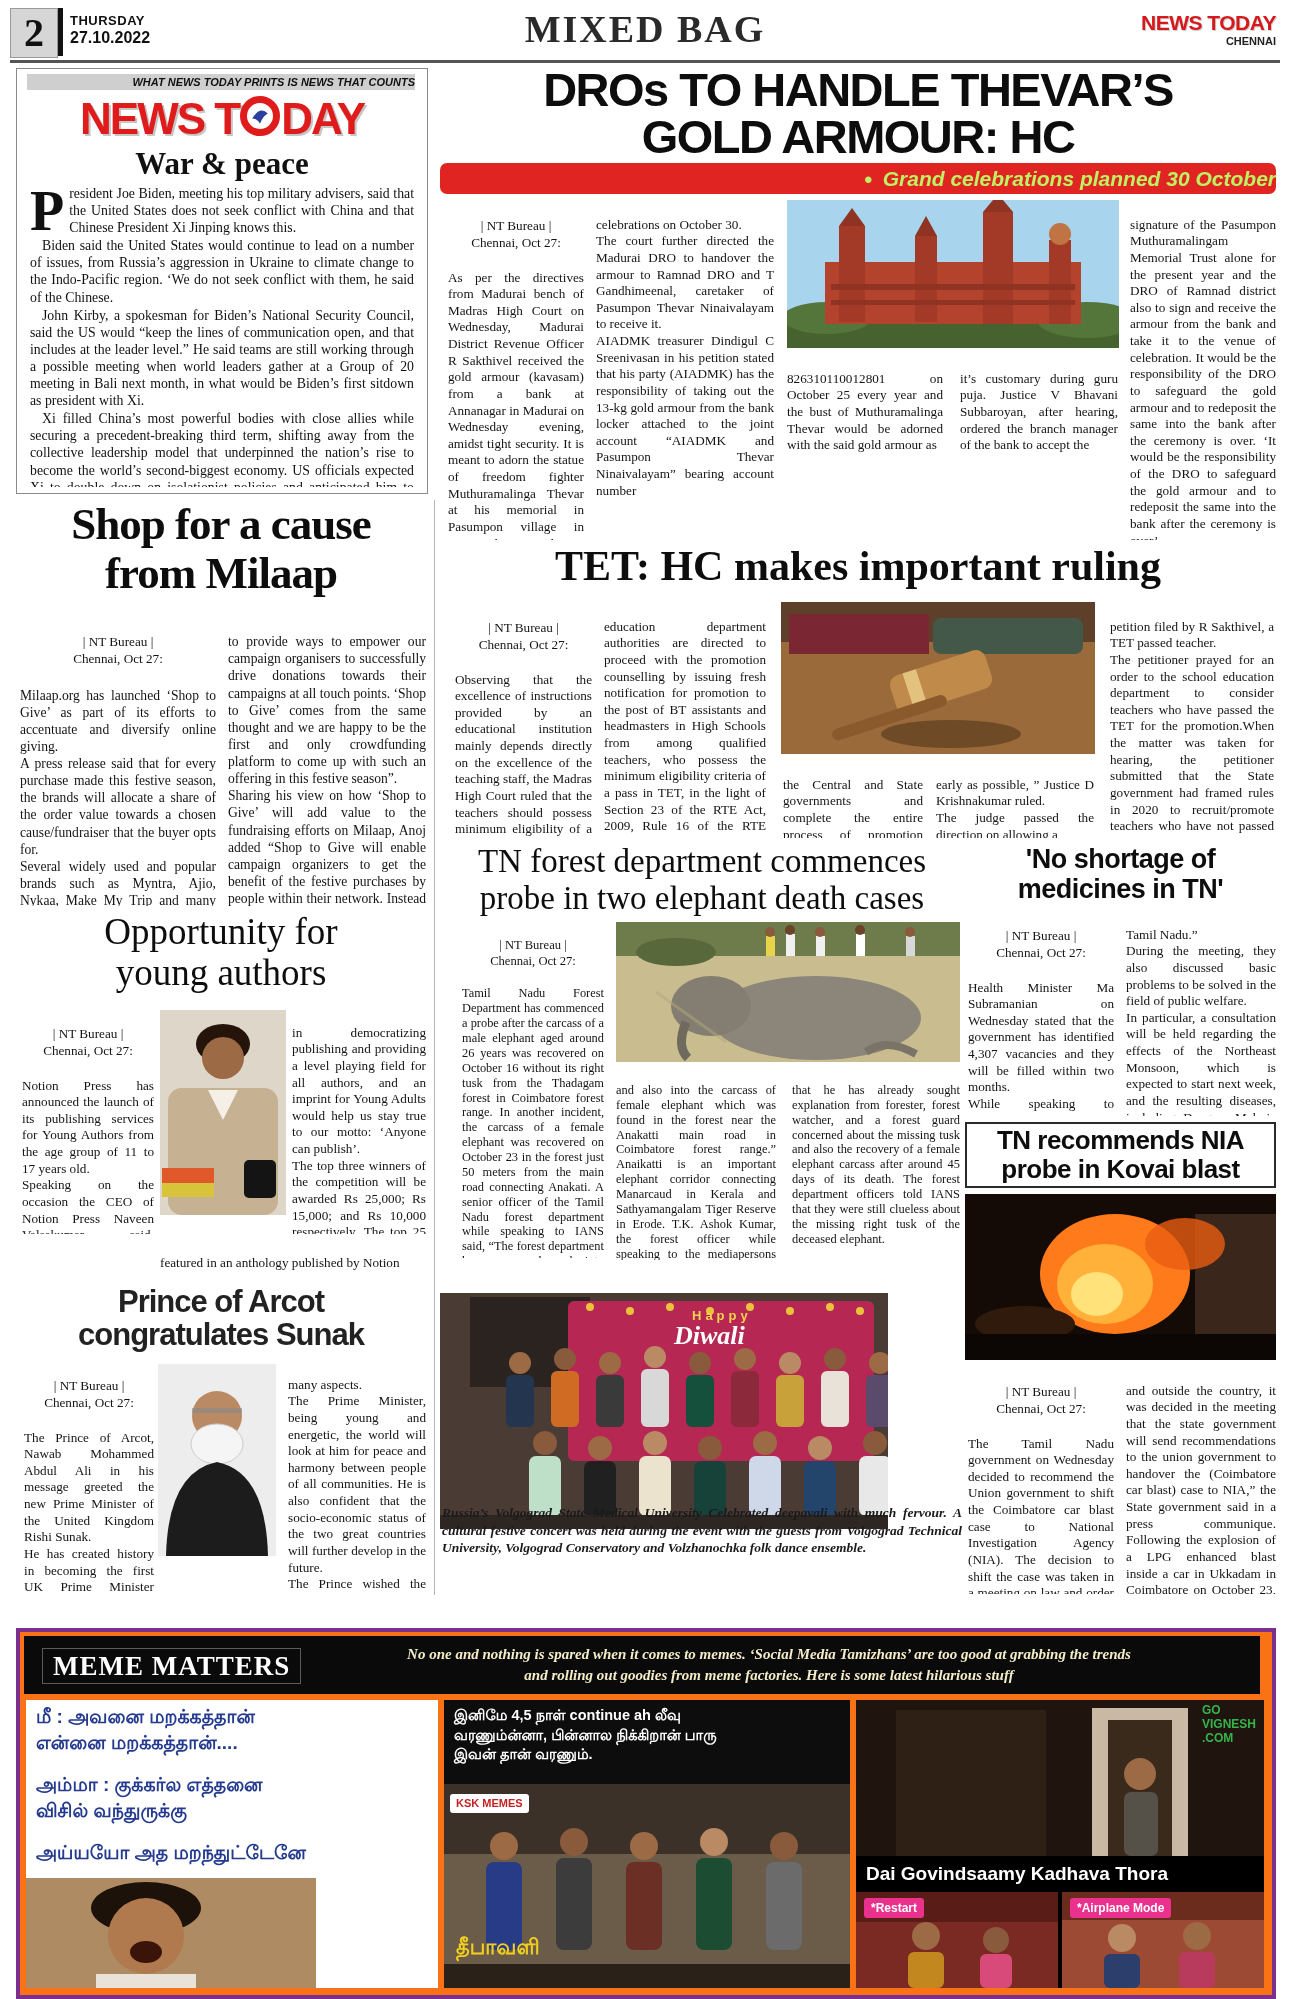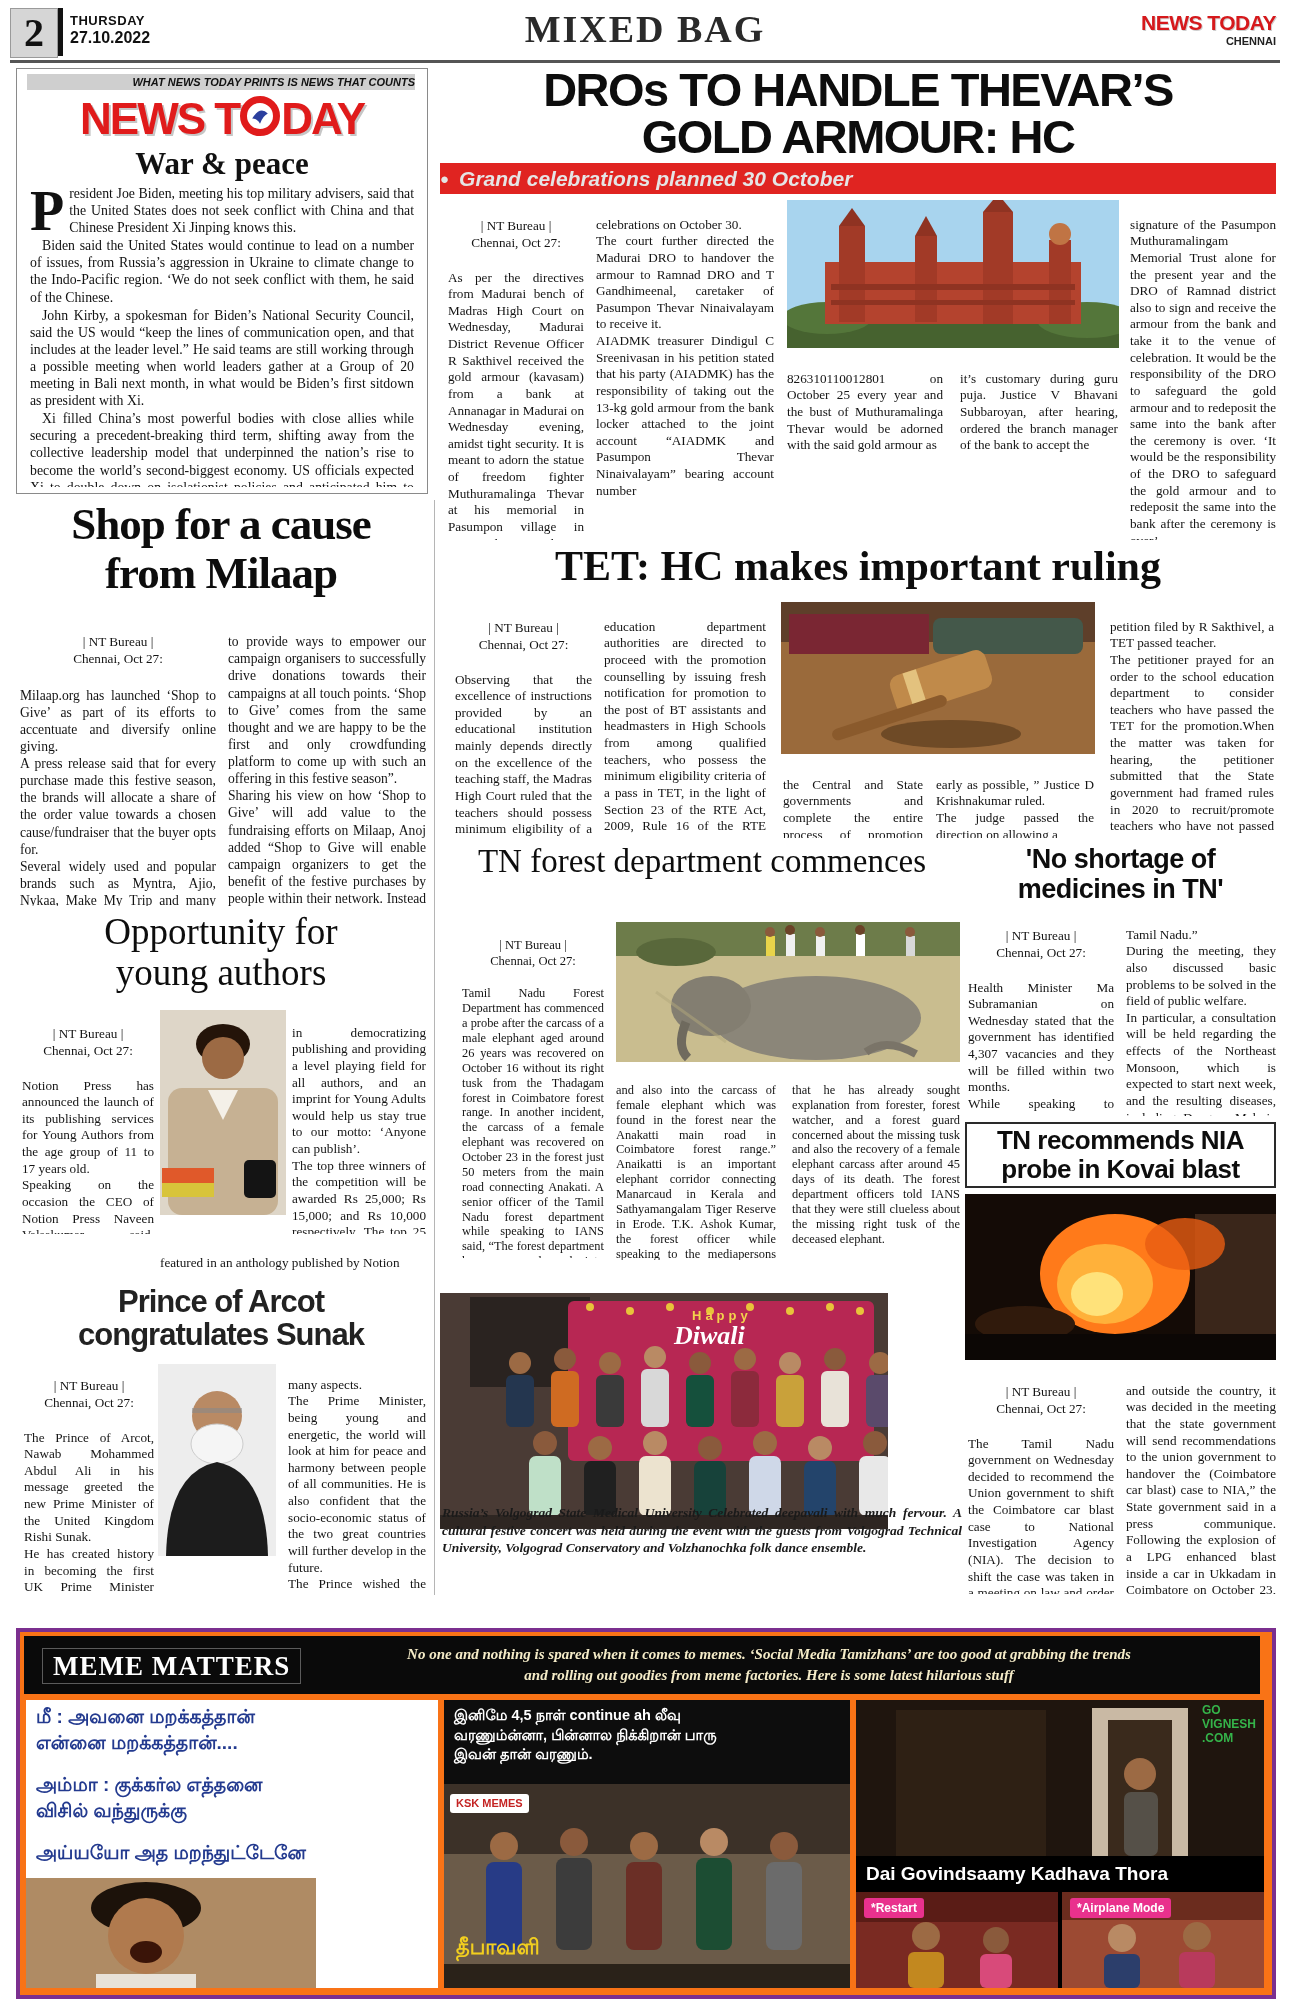--- a/index.html
+++ b/index.html
@@ -8,22 +8,22 @@
   .abs{position:absolute;}
   .col{position:absolute;overflow:hidden;font:13.2px/1.26 "Liberation Serif",serif;
        text-align:justify;white-space:pre-line;color:#141414;}
   .coltext{white-space:pre-line;}
   .byl{font:13.2px/1.3 "Liberation Serif",serif;text-align:center;white-space:normal;margin-bottom:2px;}
   .hl{position:absolute;text-align:center;color:#0d0d0d;}
   .serif{font-family:"Liberation Serif",serif;}
   .sans{font-family:"Liberation Sans",sans-serif;}
   .photo{position:absolute;overflow:hidden;}
   .photo svg{display:block;}
-  .banner{position:absolute;background:#e02421;color:#e5e5e5;text-align:left;
-          font:italic 700 21px/31px "Liberation Sans",sans-serif;}
+  .banner{position:absolute;background:#e02421;color:#bef264;text-align:right;
+          font:italic 700 21px/31px "Liberation Sans",sans-serif;border-radius:7px;}
   .banner .bullet{font-style:normal;font-size:15px;margin-right:10px;vertical-align:2px;}
   .dc{float:left;font:700 56px/46px "Liberation Serif",serif;padding:3px 5px 0 0;}
   .wp p{margin:0 0 1px 0;text-indent:12px;}
   .wp p.first{text-indent:0;}
   .rule{position:absolute;background:#b5b5b5;}
   .memeframe{position:absolute;border:4px solid #7b2f8f;background:#f97316;}
   .pill{position:absolute;background:#f2cf1f;color:#16368c;font:700 15px/1.1 "Liberation Sans",sans-serif;
         padding:4px 10px;border-radius:5px;}
   .pinklabel{position:absolute;background:#e9318d;color:#fff;font:700 12px/1 "Liberation Sans",sans-serif;
         padding:4px 7px;border-radius:3px;}
@@ -224,20 +224,21 @@
     </svg>
   </div>
   <div class="col" style="left:288px;top:1360px;width:138px;height:235px;">
     <div class="coltext">many aspects.
 The Prime Minister, being young and energetic, the world will look at him for peace and harmony between people of all communities. He is also confident that the socio-economic status of the two great countries will further develop in the future.
 The Prince wished the Prime Minister all success in his endeavours and look forward for a bright and prosperous tenure of high office.</div>
   </div>
 
   <div class="hl serif" style="left:452px;top:843px;width:500px;font:400 33px/1.12 'Liberation Serif',serif;">
     <div>TN forest department commences</div>
+    <div>probe in two elephant death cases</div>
   </div>
   <div class="col" style="left:462px;top:922px;width:142px;height:336px;font-size:12.4px;line-height:1.2;">
     <div class="byl" style="font-size:12.6px;">
         <div>| NT Bureau |</div>
         <div>Chennai, Oct 27:</div>
       </div>
     <div class="coltext">Tamil Nadu Forest Department has commenced a probe after the carcass of a male elephant aged around 26 years was recovered on October 16 without its right tusk from the Thadagam forest in Coimbatore forest range. In another incident, the carcass of a female elephant was recovered on October 23 in the forest just 50 meters from the main road connecting Anakati. A senior officer of the Tamil Nadu forest department while speaking to IANS said, “The forest department has commenced a probe into the death of male elephant with right tusk missing</div>
   </div>
   <div class="photo" style="left:616px;top:922px;width:344px;height:140px;">
     <svg width="344" height="140" viewBox="0 0 344 140" preserveAspectRatio="none">

